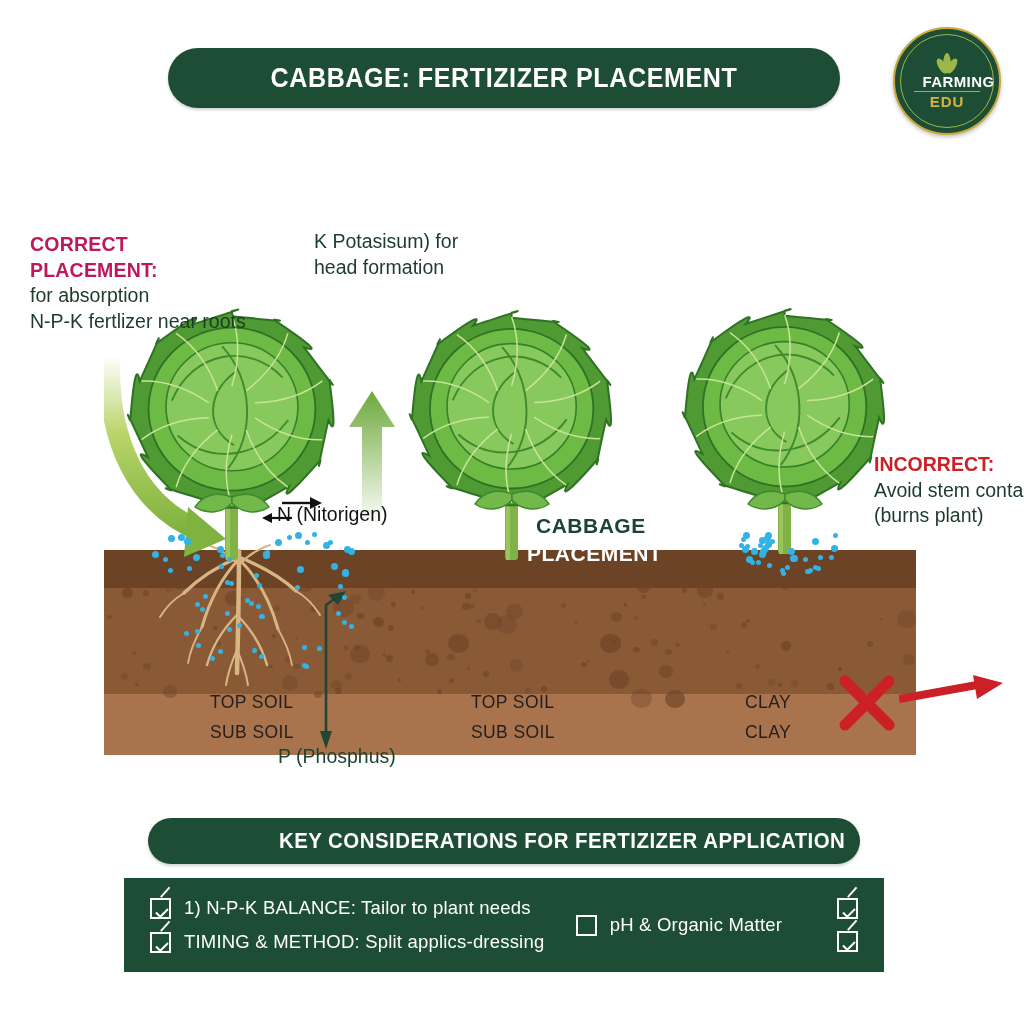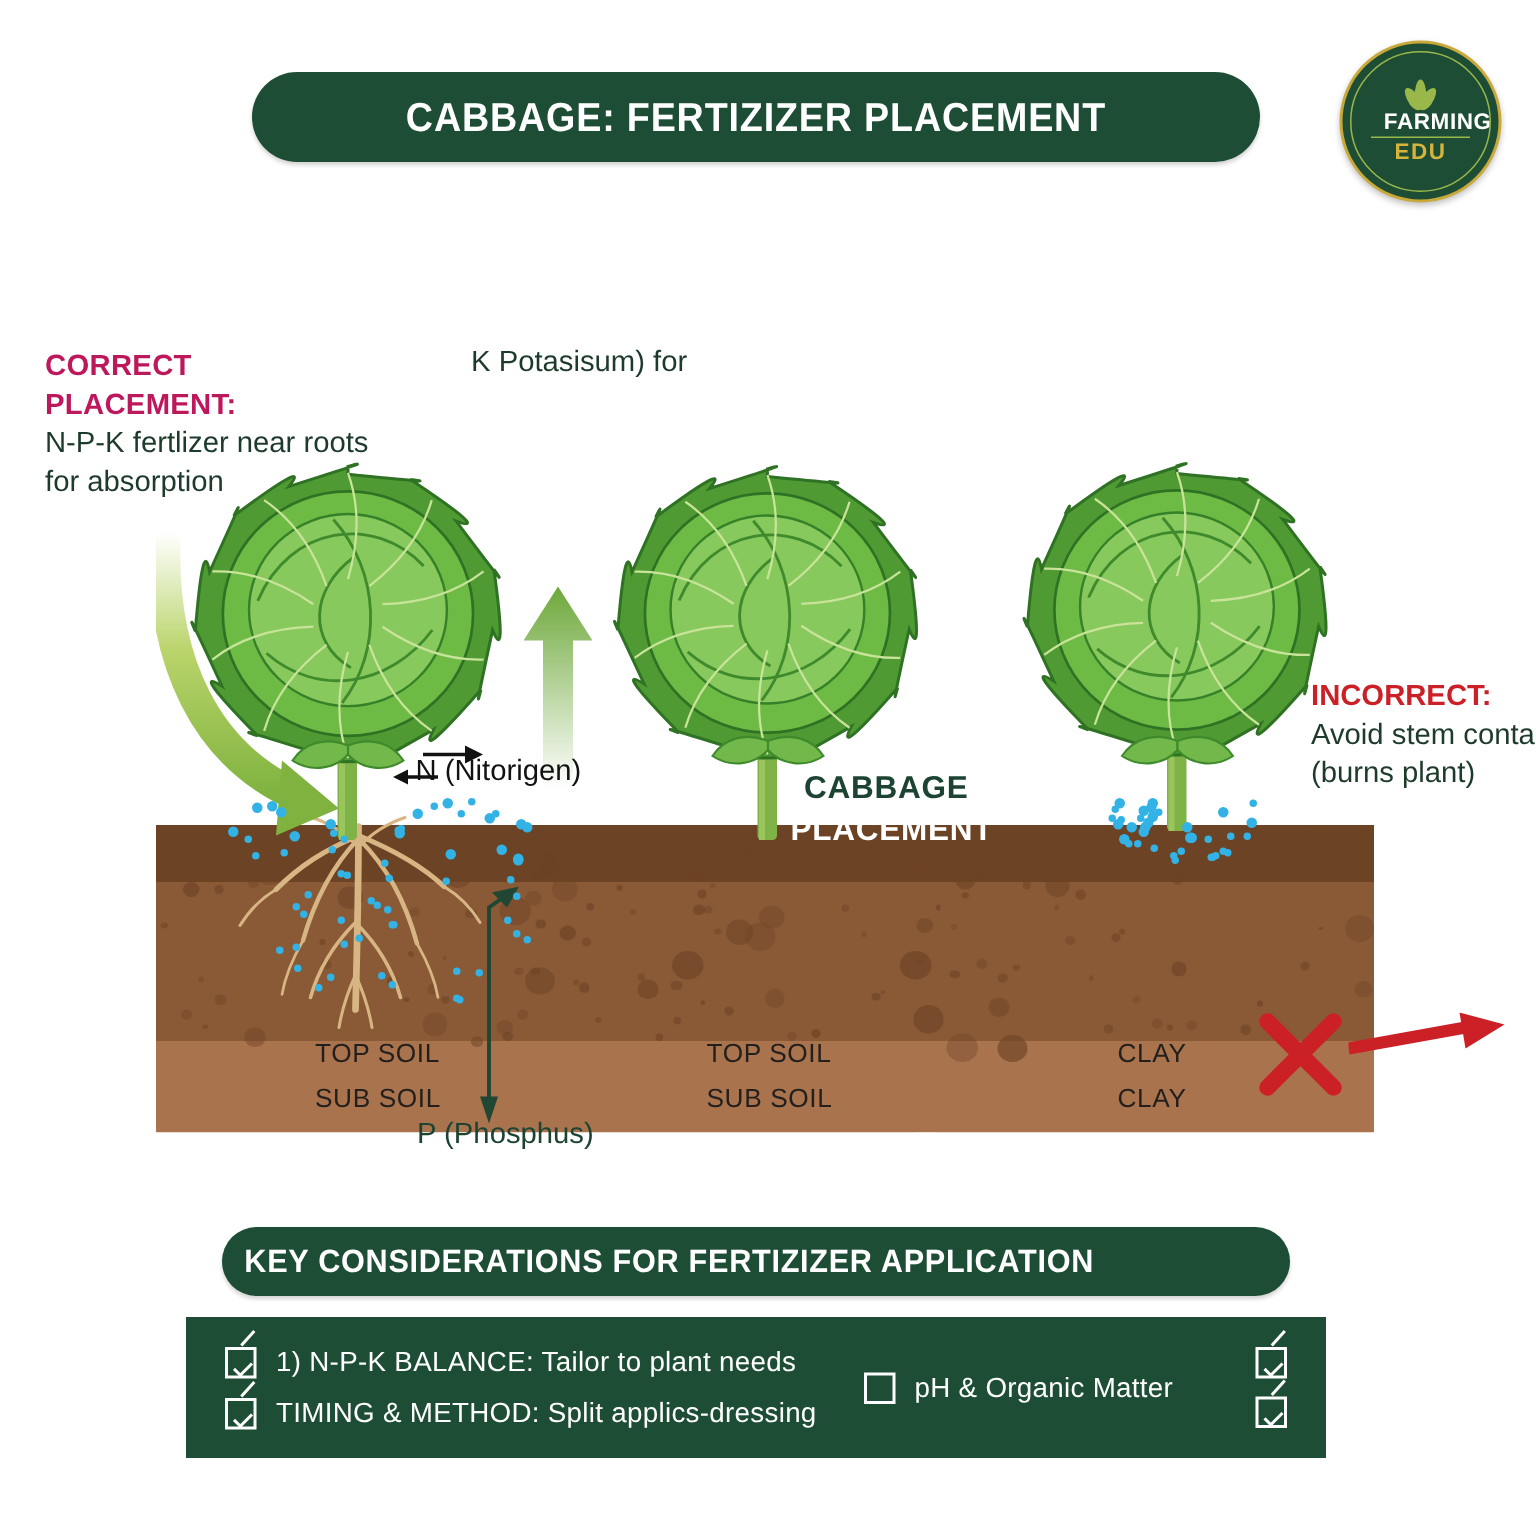--- a/index.html
+++ b/index.html
@@ -74,21 +74,21 @@
   .c-phos{left:278px;top:745px;color:#1d4432;font-size:19.5px;white-space:nowrap;}
   .c-incorrect{left:874px;top:452px;width:180px;font-size:19.5px;line-height:1.32;color:#1d3a2a;}
   .c-incorrect .hd{color:#cc2027;font-weight:bold;}
   .nutrient-lbl{position:absolute;left:536px;top:514px;color:#1d4432;font-size:21px;font-weight:bold;
     letter-spacing:.5px;font-family:"Liberation Sans Narrow","Liberation Sans",sans-serif;}
   .absorption-lbl{position:absolute;left:527px;top:542px;color:#ffffff;font-size:21px;font-weight:bold;
     letter-spacing:.5px;font-family:"Liberation Sans Narrow","Liberation Sans",sans-serif;}
 
   
   .key-bar{position:absolute;left:148px;top:818px;width:712px;height:46px;background:#1d4d35;
-    border-radius:23px;display:flex;align-items:center;justify-content:flex-start;
+    border-radius:23px;display:flex;align-items:center;justify-content:flex-end;
     box-shadow:0 2px 3px rgba(0,0,0,.18);}
   .key-bar .ktitle{color:#fff;font-size:21.5px;font-weight:bold;letter-spacing:.5px;
     font-family:"Liberation Sans Narrow","Liberation Sans",sans-serif;transform:scaleX(.95);
     white-space:nowrap;}
   .key-panel{position:absolute;left:124px;top:878px;width:760px;height:94px;background:#1d4d35;
     display:flex;align-items:center;padding:0 26px;box-sizing:border-box;}
   .kcol{display:flex;flex-direction:column;justify-content:center;gap:12px;}
   .kcol.left{width:420px;}
   .kcol.right{width:260px;margin-left:10px;}
   .kcol.tail{width:auto;margin-left:4px;gap:12px;}
@@ -514,26 +514,27 @@
       <div class="dot sm" style="left: 804.848px; top: 569.07px;"></div>
       <div class="dot sm" style="left: 785.008px; top: 565.288px;"></div>
       <div class="dot sm" style="left: 750.301px; top: 559.717px;"></div>
       <div class="dot sm" style="left: 780.668px; top: 571.062px;"></div>
       <div class="dot sm" style="left: 779.862px; top: 567.821px;"></div>
       <div class="dot sm" style="left: 816.497px; top: 566.351px;"></div>
     </div>
 
   <div class="callout c-correct">
     <div class="hd">CORRECT PLACEMENT:</div>
+    <div>for absorption</div>
     <div>N-P-K fertlizer near roots</div>
-    <div>for absorption</div>
   </div>
 
   <div class="callout c-pot">
     <div>K Potasisum) for</div>
+    <div>head formation</div>
   </div>
 
   <div class="callout c-nitro">N (Nitorigen)</div>
   <div class="callout c-phos">P (Phosphus)</div>
 
   <div class="nutrient-lbl">CABBAGE</div>
   <div class="absorption-lbl">PLACEMENT</div>
 
   <div class="callout c-incorrect">
     <div class="hd">INCORRECT:</div>

